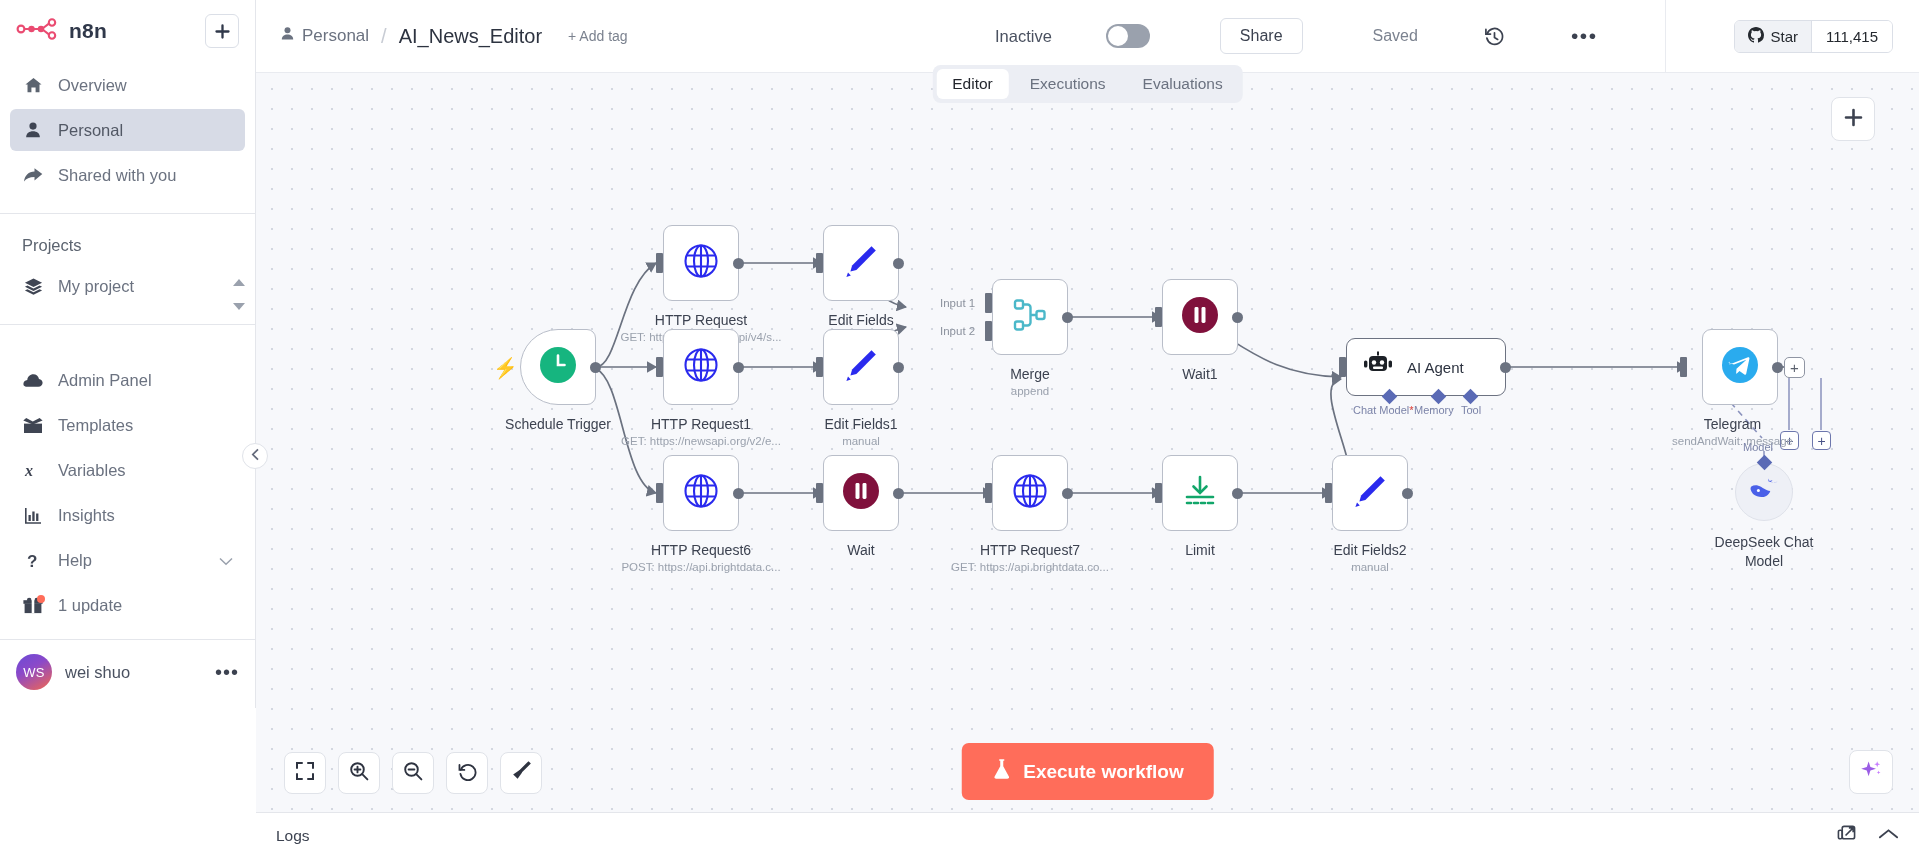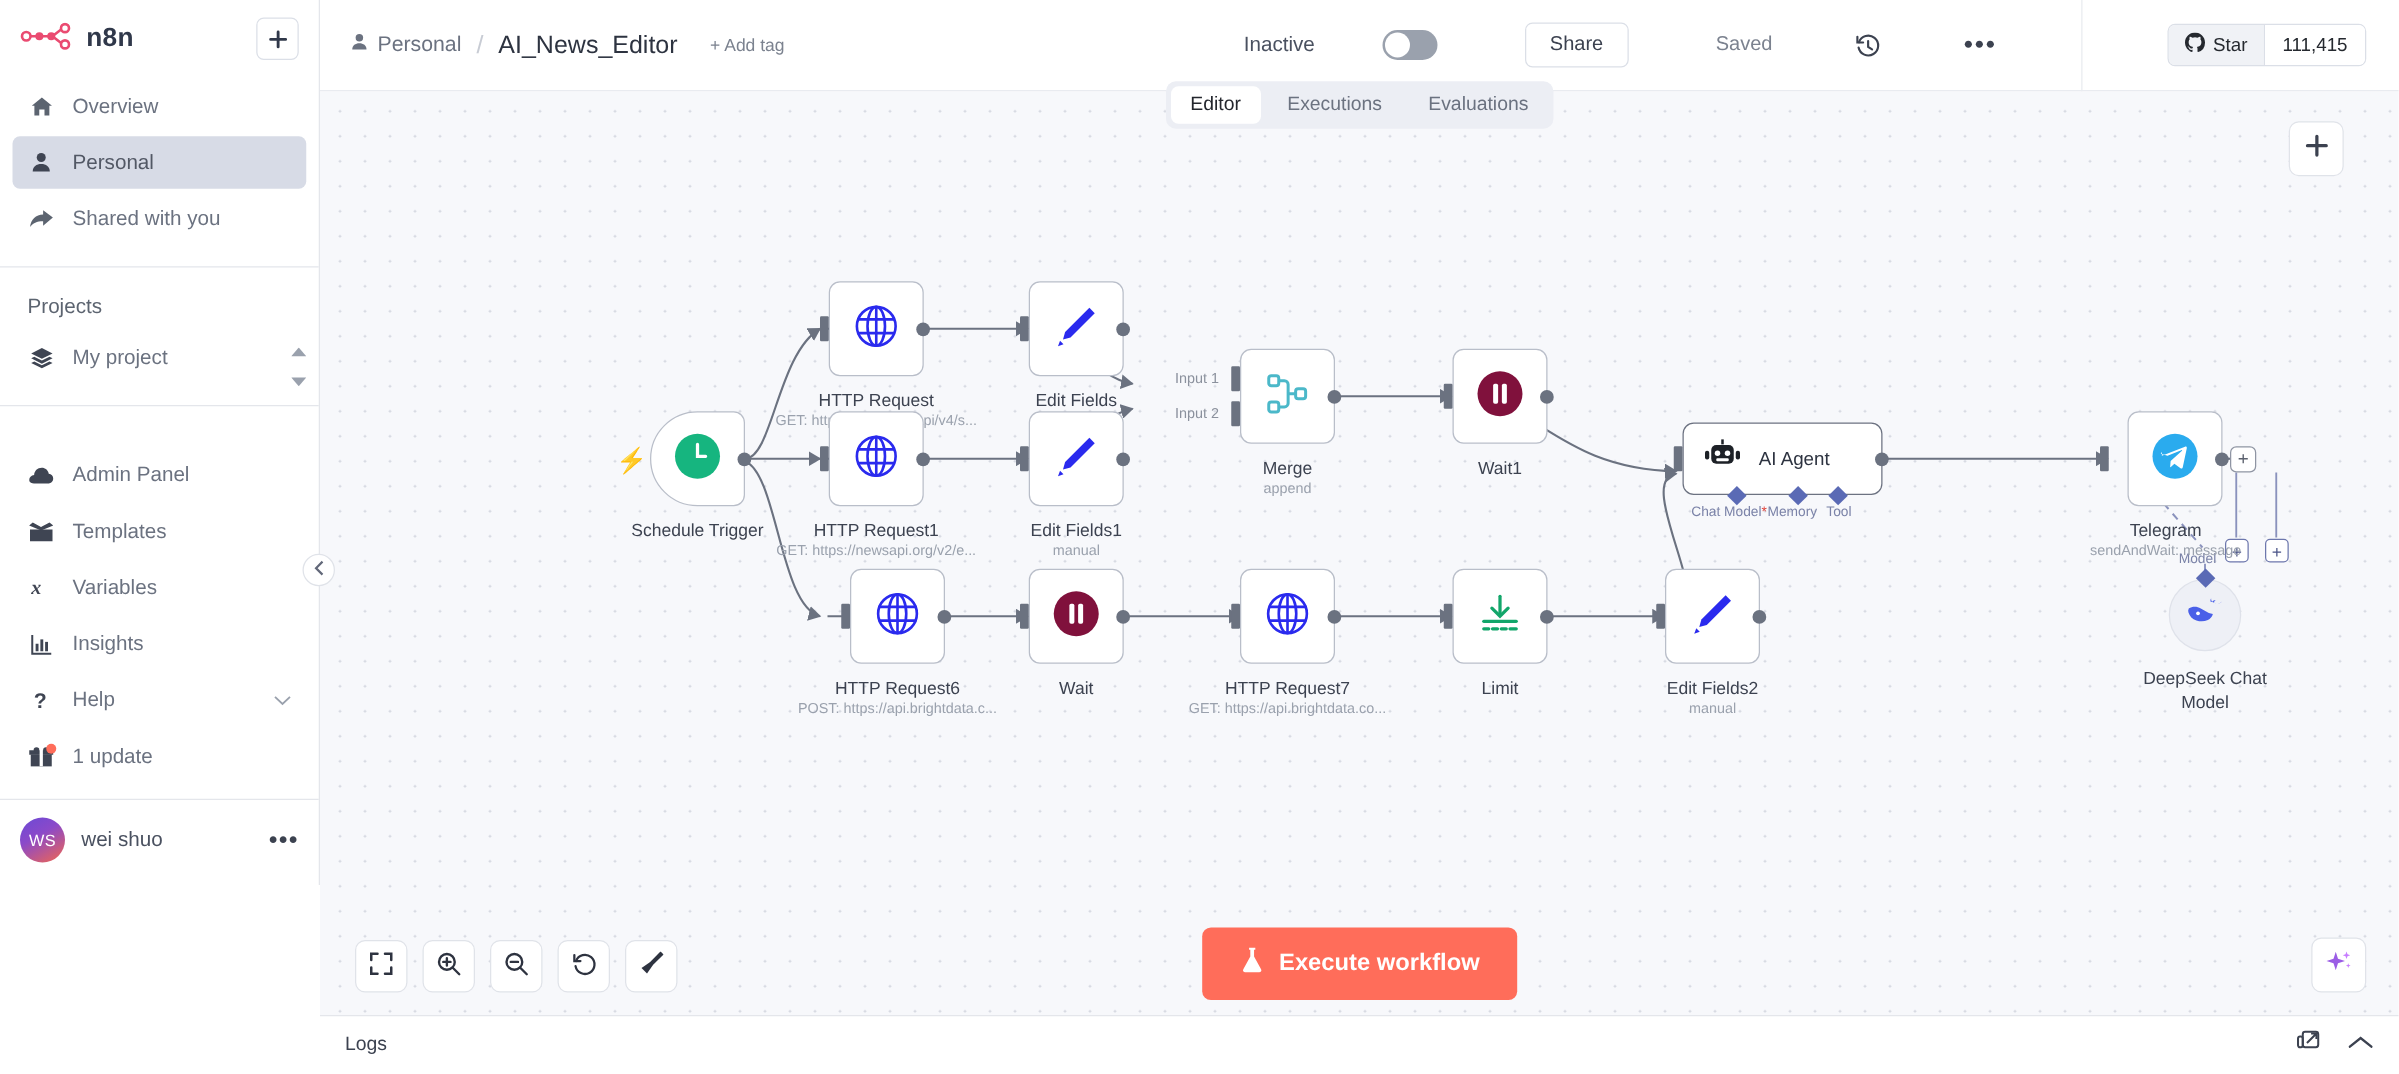--- a/index.html
+++ b/index.html
@@ -606,21 +606,21 @@
                 <rect x="20.5" y="11" width="4" height="16" rx="1.4" fill="#fff"></rect>
               </svg>
           </span>
           <i class="io-dot"></i>
         </div>
         <div class="node-cap">
           <div class="node-label">Wait1</div>
         </div>
       </div>
 
-      <div class="node" style="left:424px; top:382px;">
+      <div class="node" style="left:407px; top:382px;">
         <div class="node-box">
           <i class="io-in"></i>
           <span>
             <svg width="36" height="36" viewBox="0 0 36 36" fill="none" stroke="#2a2aee" stroke-width="2.1">
                 <circle cx="18" cy="18" r="15.5"></circle>
                 <ellipse cx="18" cy="18" rx="7" ry="15.5"></ellipse>
                 <path d="M3 12.5h30M3 23.5h30M18 2.5v31"></path>
               </svg>
           </span>
           <i class="io-dot"></i>

